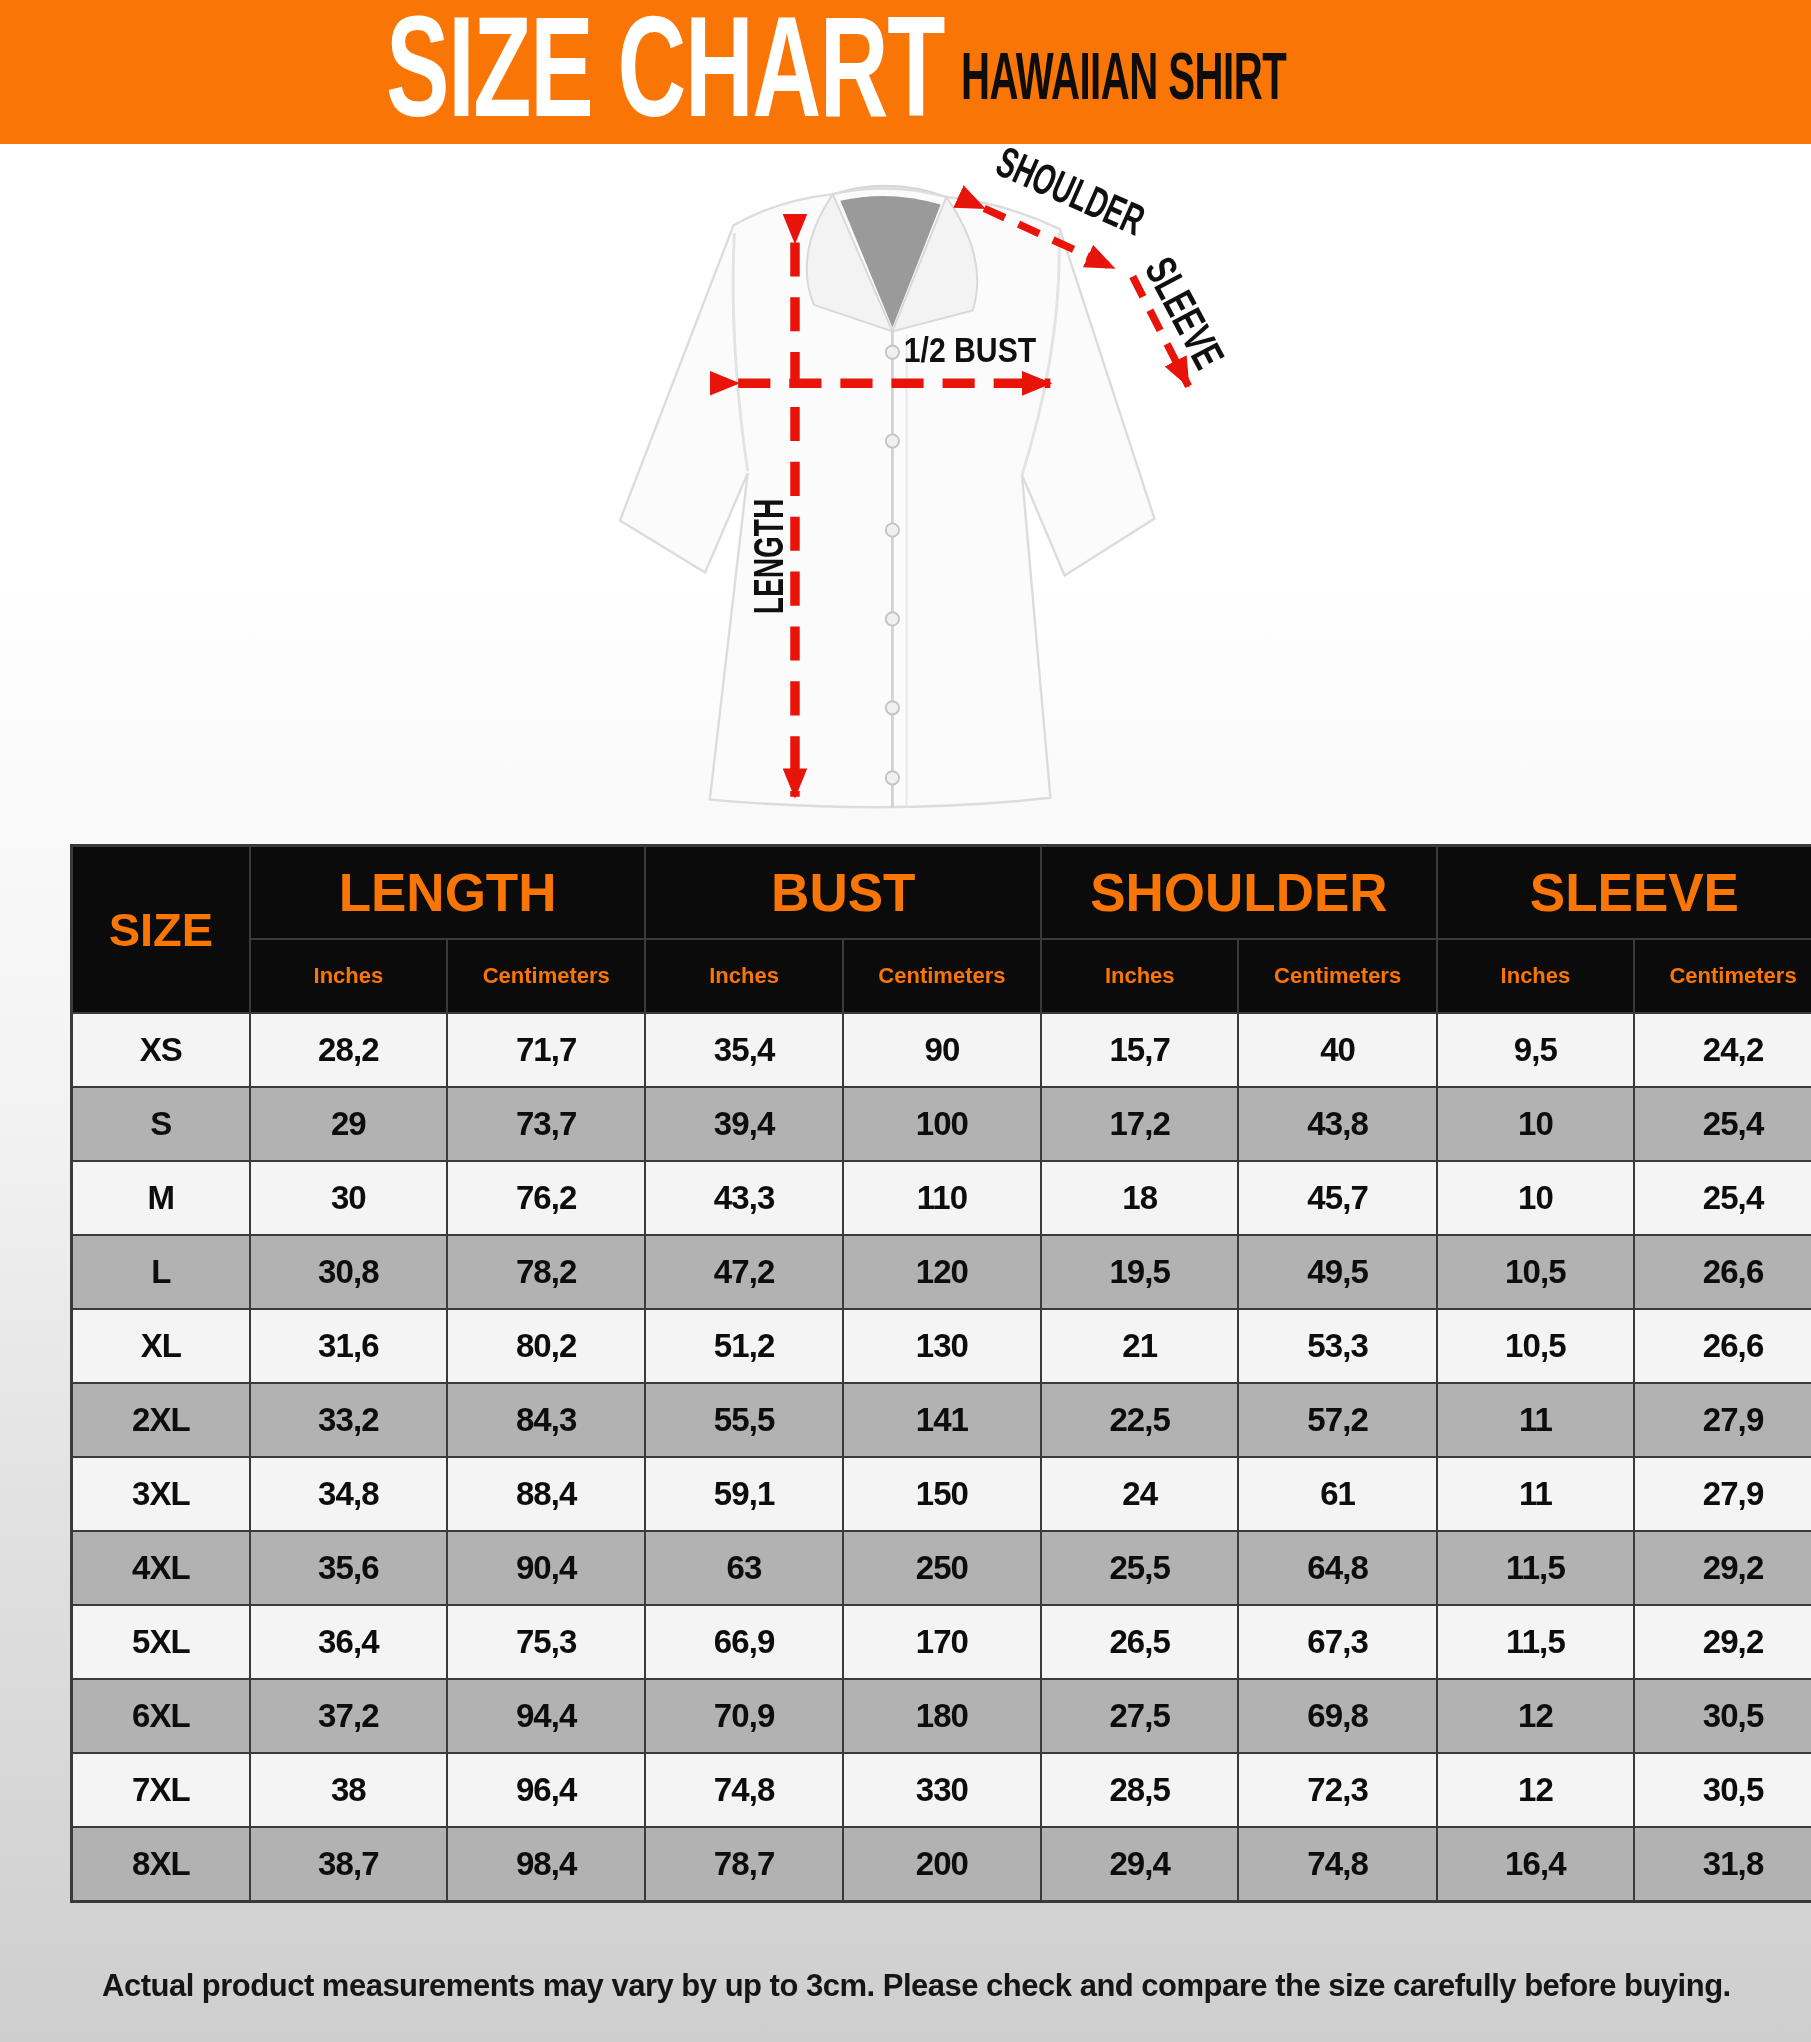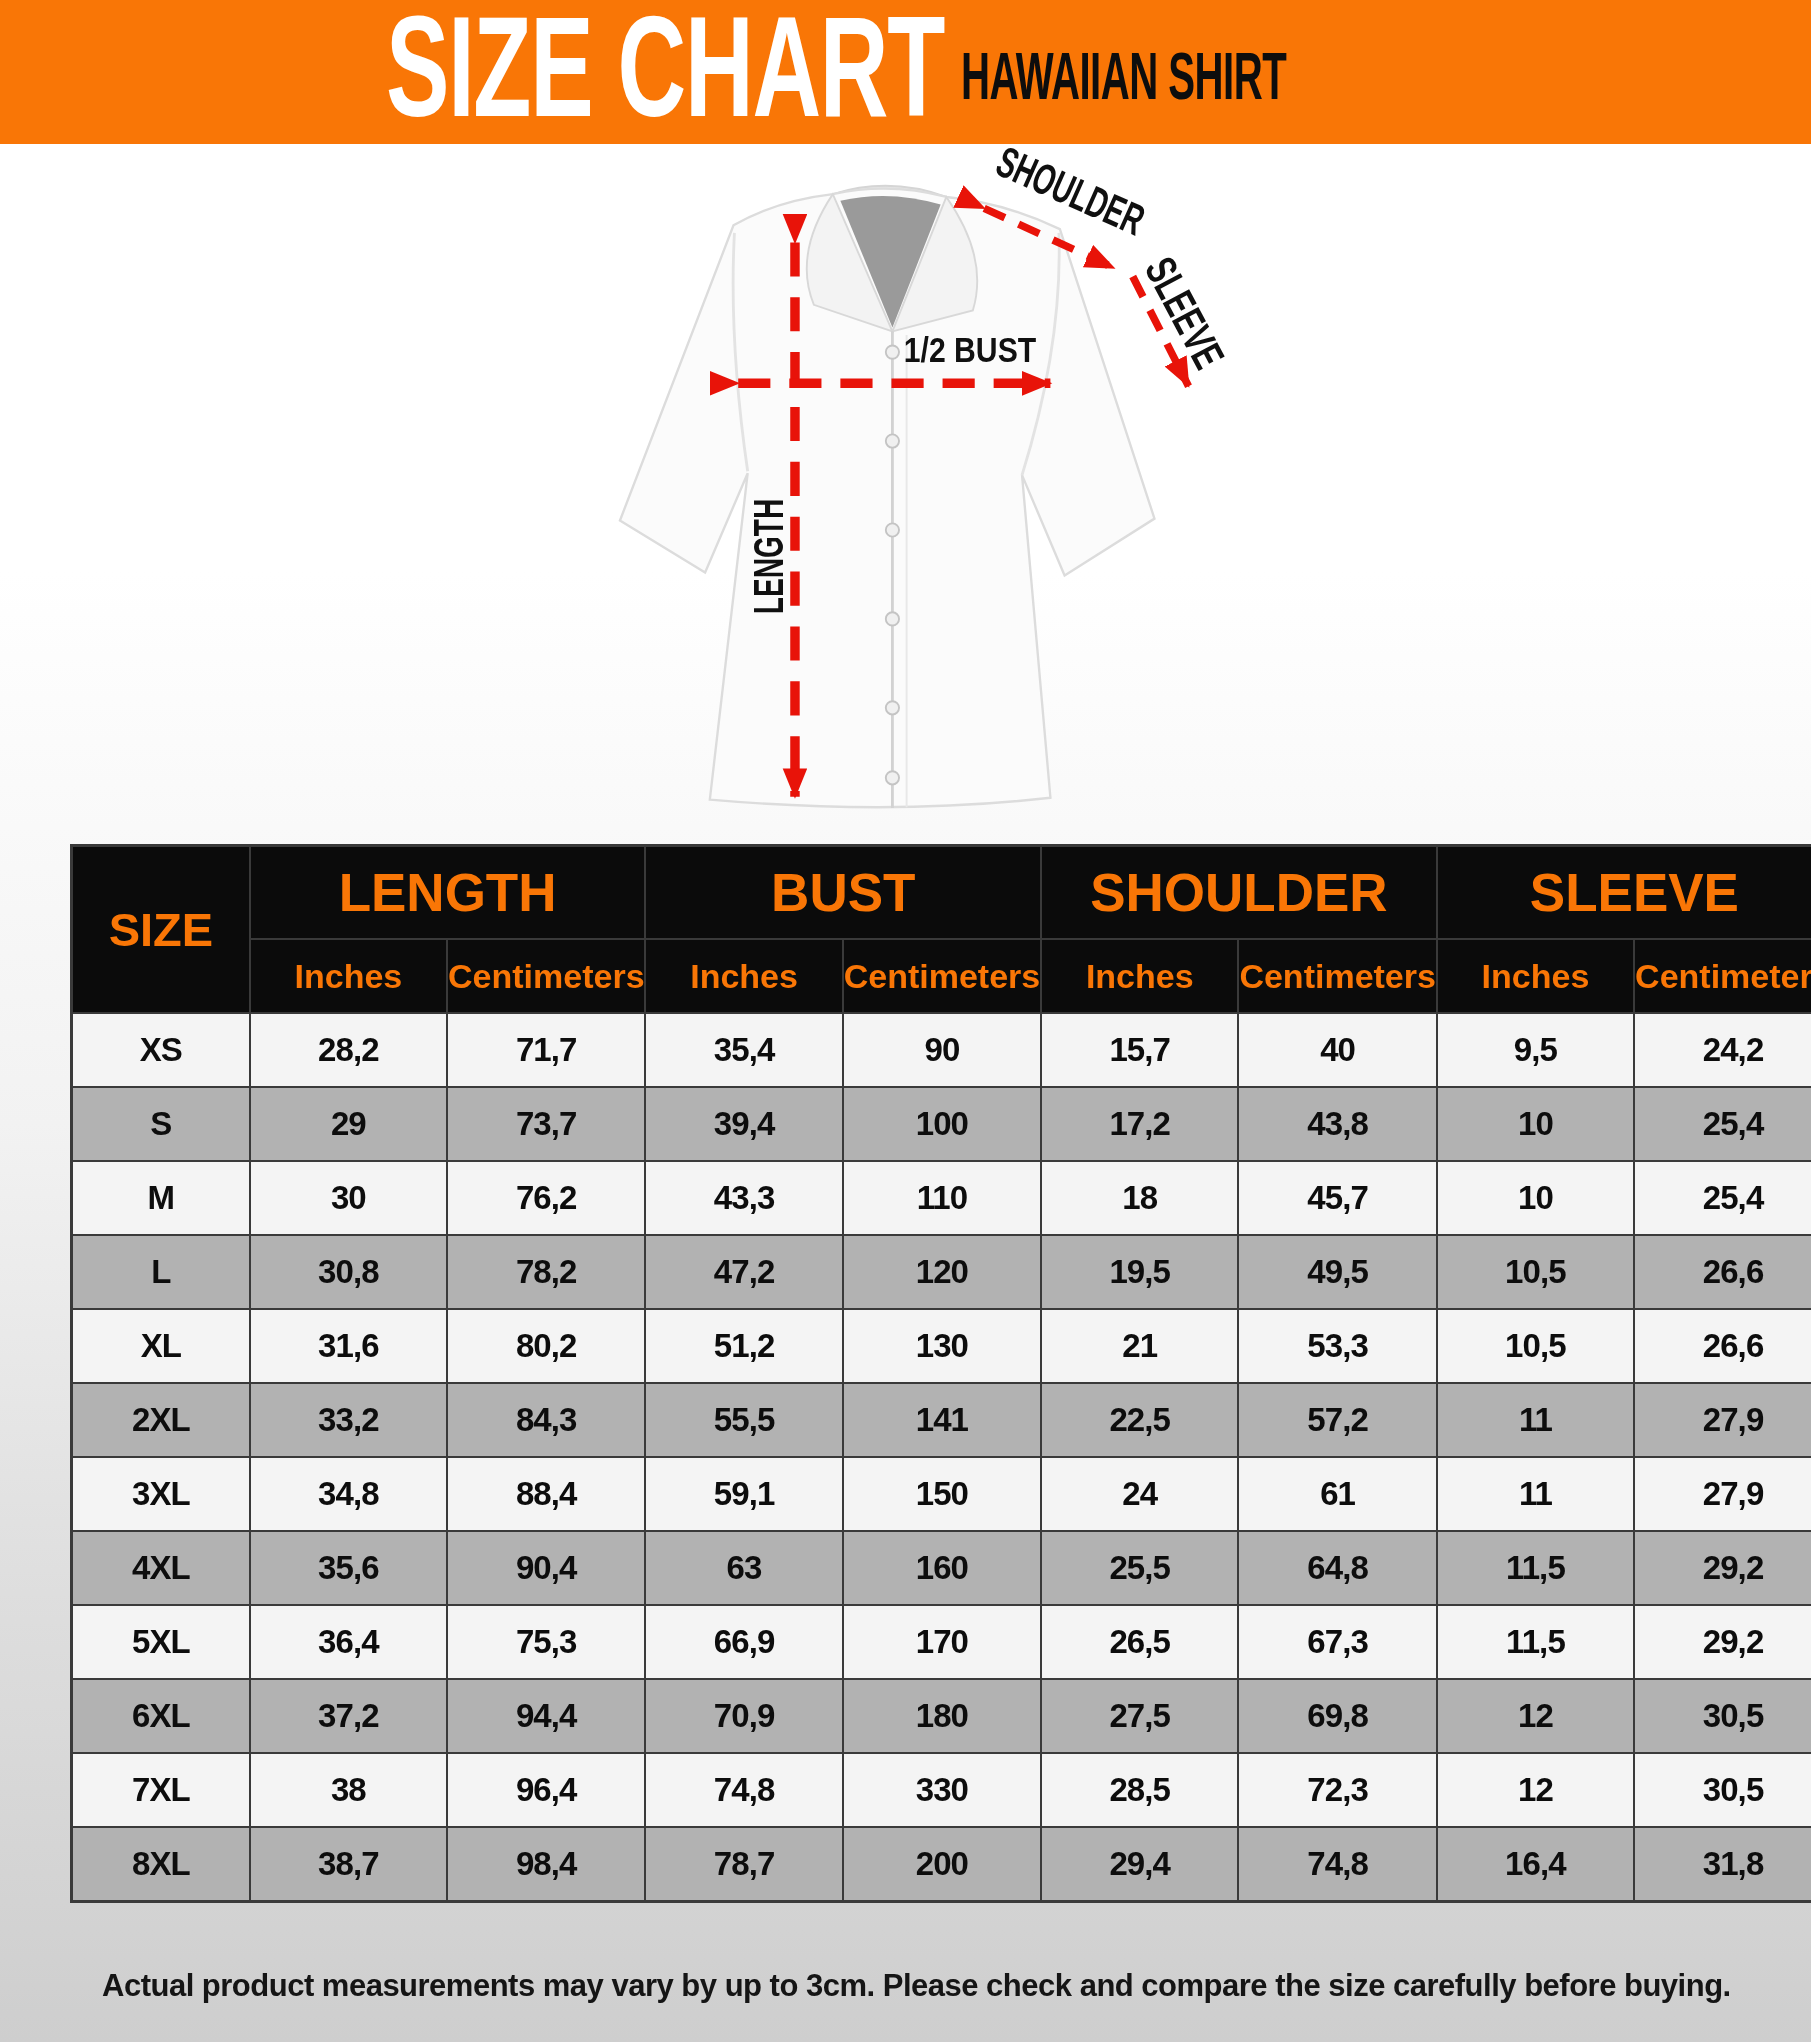--- a/index.html
+++ b/index.html
@@ -38,21 +38,21 @@
     border:3.8px solid #3a3a3a;
   }
   table.size-table th,table.size-table td{
     border:2.8px solid #3a3a3a;
     text-align:center;vertical-align:middle;
     padding:0;
   }
   thead th{background:#0b0b0b;color:#f97606;border-color:#454545;}
   th.size-head{font-size:47px;font-weight:700;letter-spacing:0px;}
   th.group-head{font-size:53px;font-weight:700;height:91px;letter-spacing:0px;}
-  th.unit-head{font-size:34px;font-weight:700;height:72px;letter-spacing:0px;}
+  th.unit-head{font-size:22px;font-weight:700;height:72px;letter-spacing:0px;}
   tbody td{
     height:72px;font-size:33px;font-weight:700;color:#0d0d0d;letter-spacing:-0.9px;
   }
   tbody tr:nth-child(odd) td{background:#f4f4f4;}
   tbody tr:nth-child(even) td{background:#b2b2b2;}
 
   
   .notice{position:absolute;left:74px;width:1666px;color:#151515;
     font-size:31px;font-weight:700;letter-spacing:-0.5px;line-height:1.2;white-space:nowrap;}
   .notice-line1{top:1916px;}
@@ -240,21 +240,21 @@
         <td>24</td>
         <td>61</td>
         <td>11</td>
         <td>27,9</td>
       </tr>
       <tr>
         <td>4XL</td>
         <td>35,6</td>
         <td>90,4</td>
         <td>63</td>
-        <td>160</td>
+        <td>250</td>
         <td>25,5</td>
         <td>64,8</td>
         <td>11,5</td>
         <td>29,2</td>
       </tr>
       <tr>
         <td>5XL</td>
         <td>36,4</td>
         <td>75,3</td>
         <td>66,9</td>

